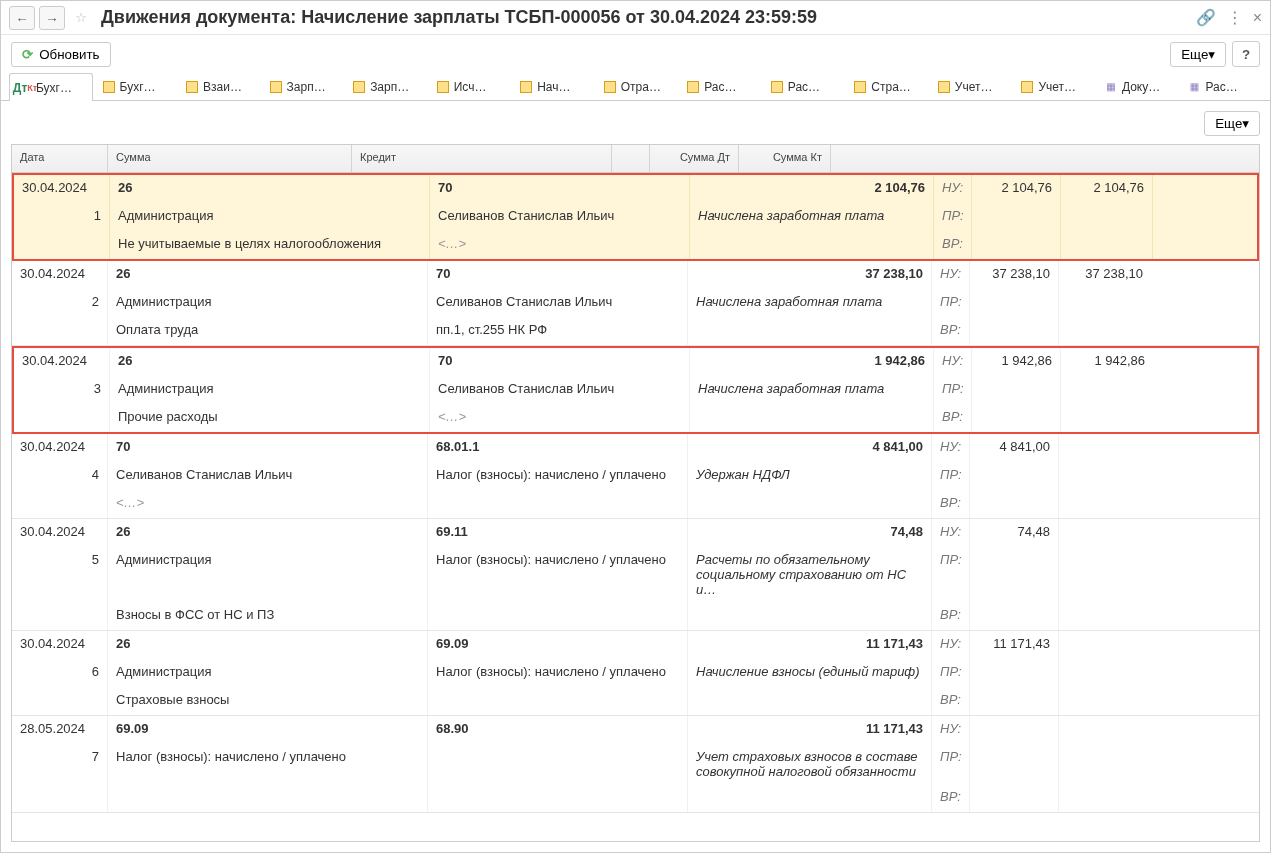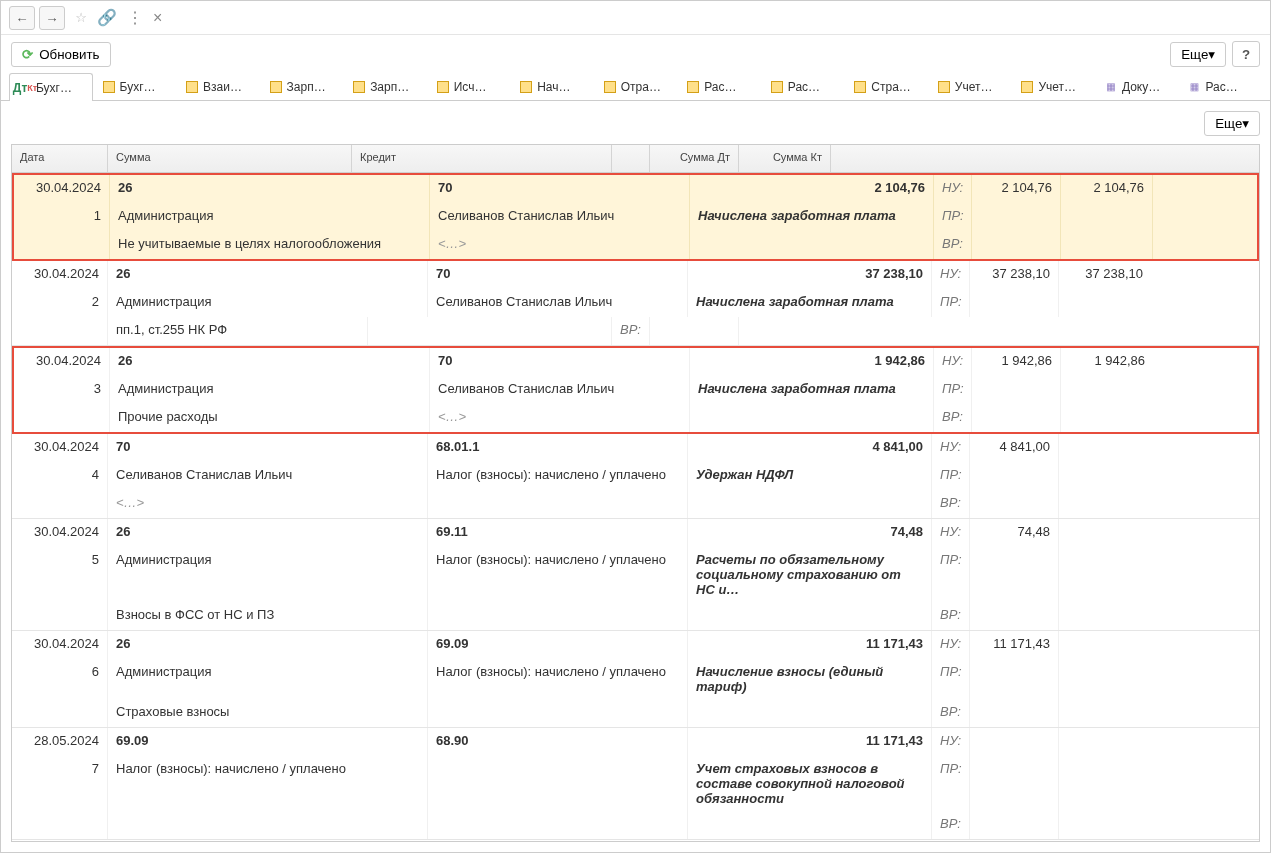--- a/index.html
+++ b/index.html
@@ -49,48 +49,49 @@
 
   
   .entry { border-bottom:1px solid #e5e5e5; }
   .entry.highlight { background:#fff5d9; border:2px solid #e74c3c; }
   .entry.redbox { border:2px solid #e74c3c; }
   .row { display:flex; min-height:28px; }
   .row > div { padding:5px 8px; border-right:1px solid #f0f0f0; font-size:13px; }
   .row > div:last-child { border-right:none; }
   .entry.highlight .row > div { border-right:1px solid #f2e5b8; }
 
-  .r-date { width:96px; text-align:right; }
+  .r-date { width:96px; text-align:left; }
   .r-num { width:96px; text-align:right; }
   .r-debit { width:320px; }
   .r-debit.acct { font-weight:bold; }
   .r-credit { width:260px; }
   .r-credit.acct { font-weight:bold; }
   .r-sum { width:244px; text-align:right; font-weight:bold; }
-  .r-sum.desc { text-align:left; font-weight:bold; font-style:italic; }
+  .r-sum.desc { text-align:left; font-weight:normal; font-style:italic; }
   .r-flag { width:38px; font-style:italic; color:#777; font-size:12px; }
   .r-sumdt { width:89px; text-align:right; }
   .r-sumkt { width:92px; text-align:right; }
 
   .placeholder { color:#999; font-style:italic; }
   
 </style>
 </head>
 <body>
 
 <div class="app">
 
   <div class="titlebar">
     <button class="navbtn">
         <span>←</span>
       </button>
     <button class="navbtn">
         <span>→</span>
       </button>
     <span class="star">☆</span>
+    <div class="page-title">Движения документа: Начисление зарплаты ТСБП-000056 от 30.04.2024 23:59:59</div>
     <div class="title-actions">
       <span>🔗</span>
       <span>⋮</span>
       <span>×</span>
     </div>
   </div>
 
   <div class="toolbar">
     <button class="refresh-btn">
       <span class="ic">⟳</span>
@@ -255,20 +256,21 @@
               <div class="r-num">2</div>
               <div class="r-debit">Администрация</div>
               <div class="r-credit">Селиванов Станислав Ильич</div>
               <div class="r-sum desc">Начислена заработная плата</div>
               <div class="r-flag">ПР:</div>
               <div class="r-sumdt"></div>
               <div class="r-sumkt"></div>
             </div>
             <div class="row">
               <div class="r-date"></div>
+              <div class="r-debit">Оплата труда</div>
               <div class="r-credit">пп.1, ст.255 НК РФ</div>
               <div class="r-sum desc"></div>
               <div class="r-flag">ВР:</div>
               <div class="r-sumdt"></div>
               <div class="r-sumkt"></div>
             </div>
           </div>
           <div class="entry redbox">
             <div class="row">
               <div class="r-date">30.04.2024</div>

